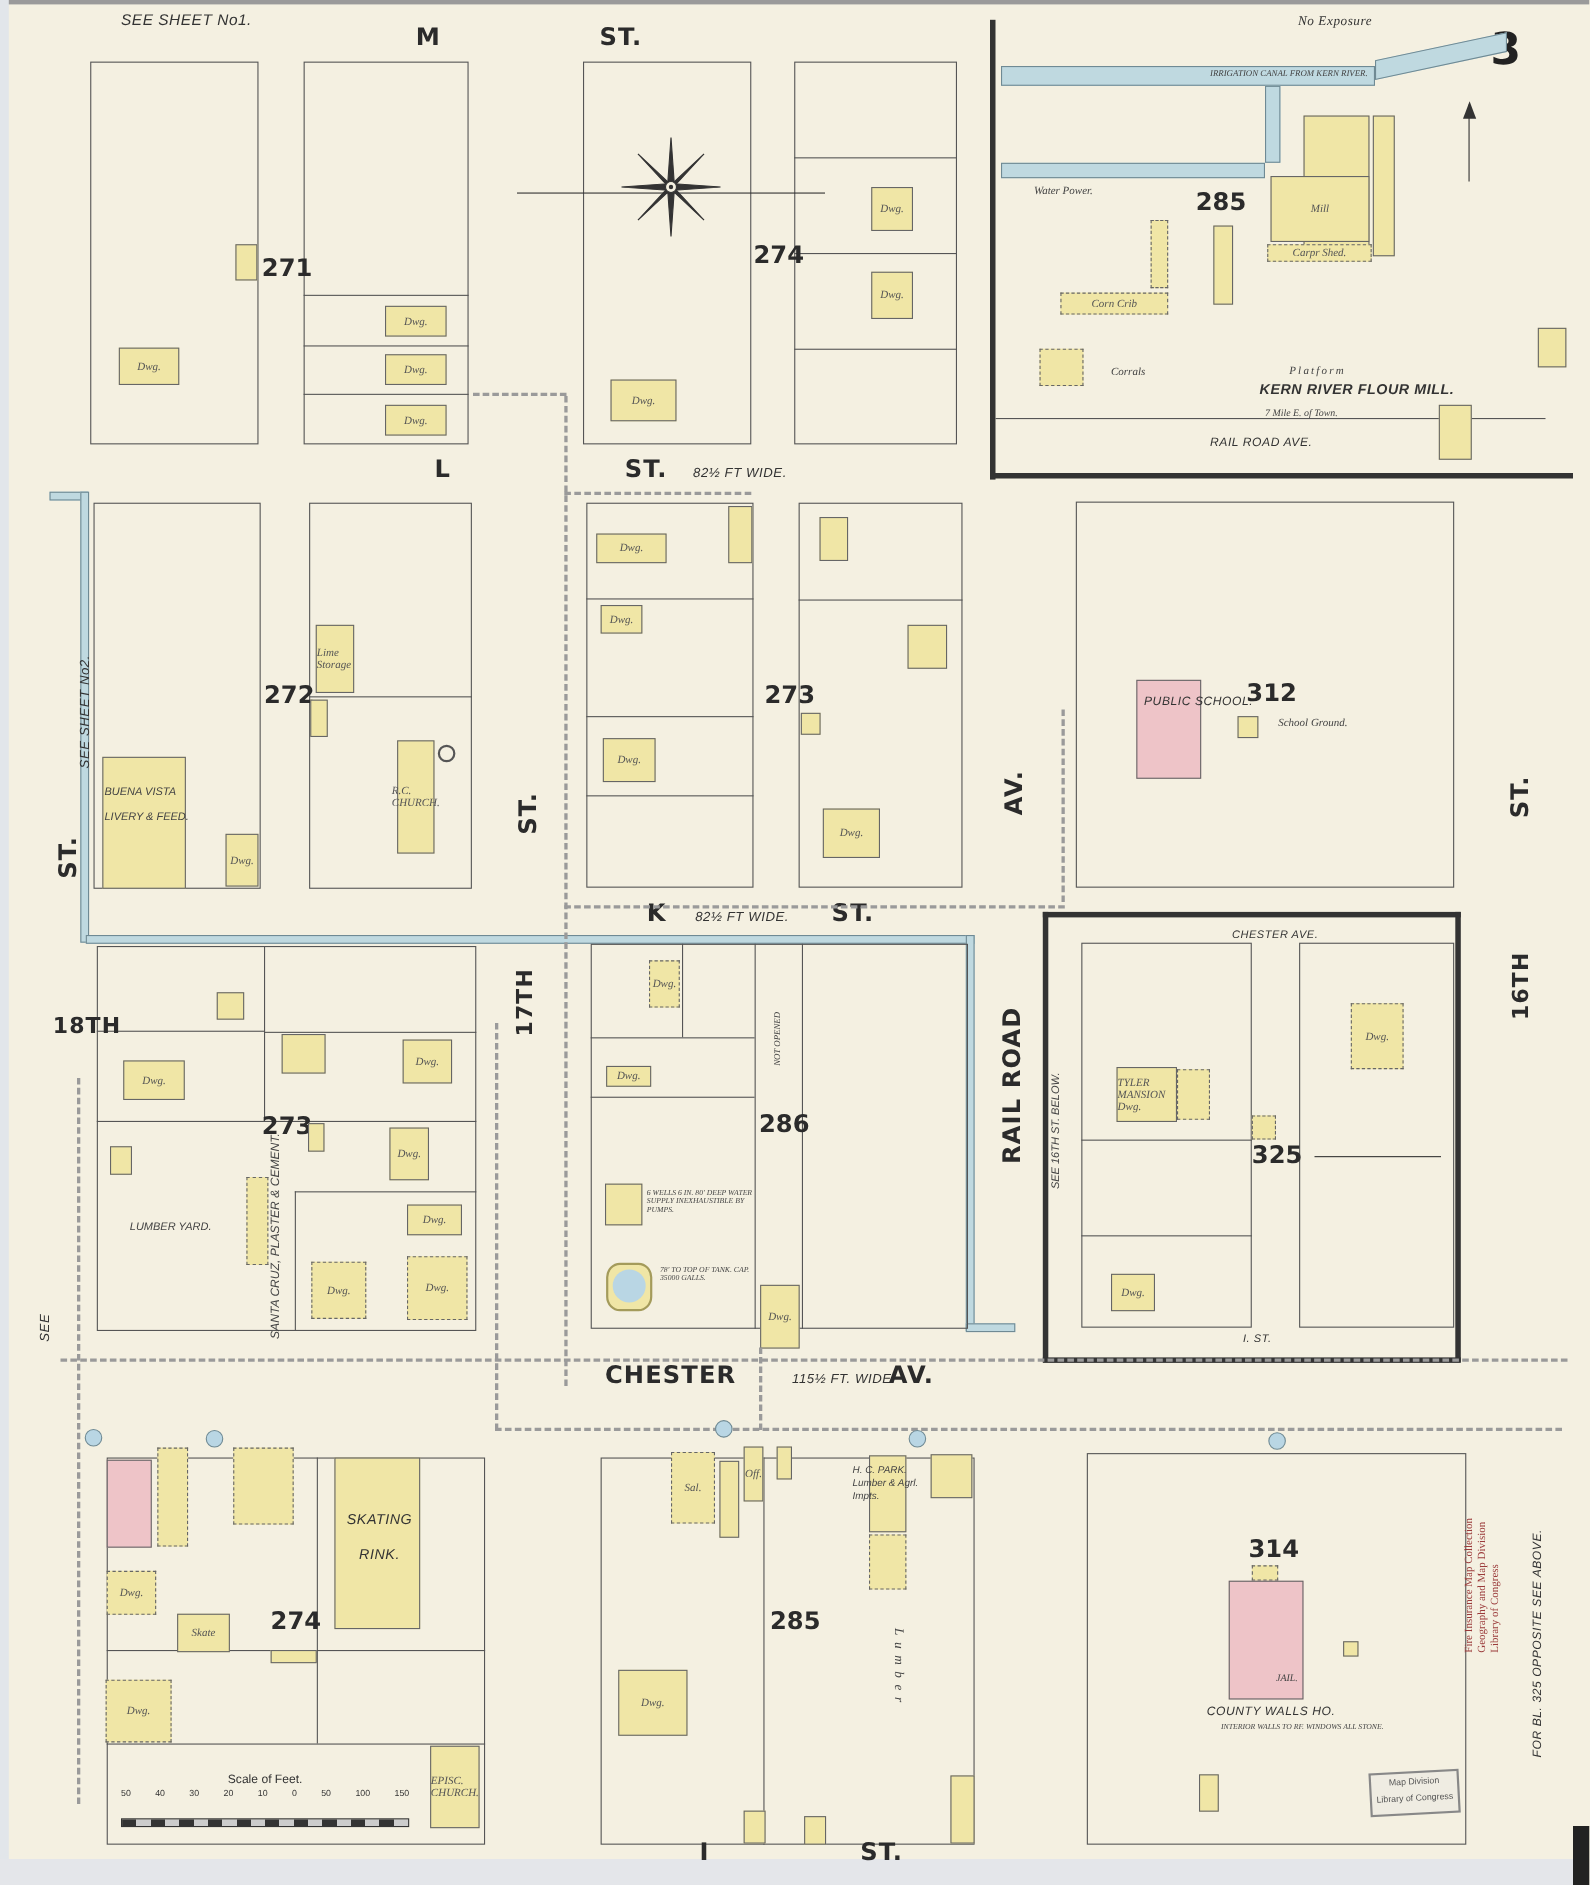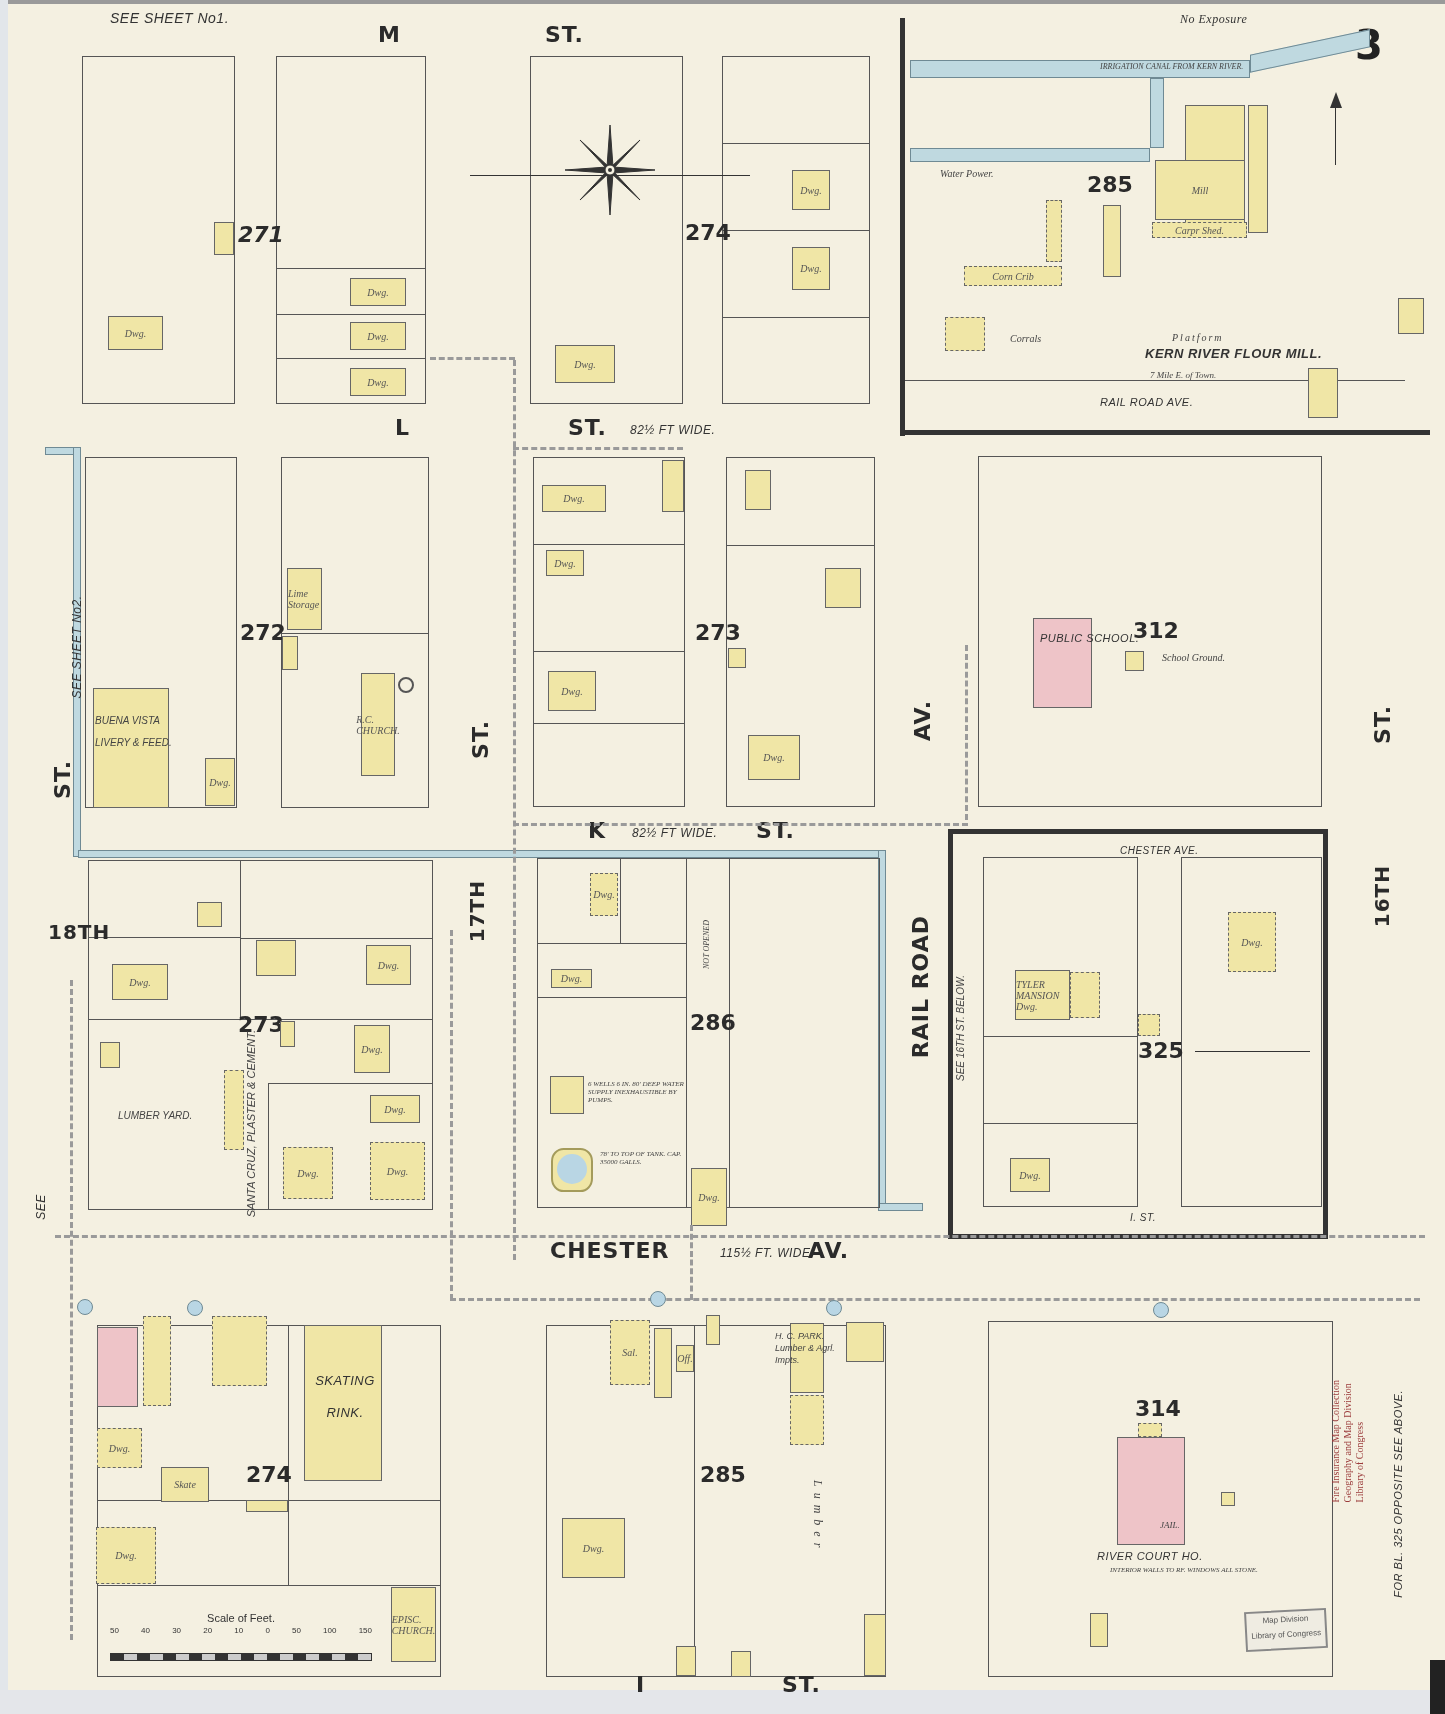--- a/index.html
+++ b/index.html
@@ -50,21 +50,21 @@
   <div class="caps" style="left:110px;top:10px;font-size:14px;">SEE SHEET No1.</div>
   <div class="caps" style="left:1180px;top:12px;font-family:'Liberation Serif',serif;">No Exposure</div>
   <div class="sheetnum">3</div>
 
   <div class="blk" style="left:82px;top:56px;width:153px;height:348px;"></div>
   <div class="blk" style="left:276px;top:56px;width:150px;height:348px;"></div>
   <div class="div" style="left:276px;top:268px;width:150px;height:1px;"></div>
   <div class="div" style="left:276px;top:314px;width:150px;height:1px;"></div>
   <div class="div" style="left:276px;top:358px;width:150px;height:1px;"></div>
   <div class="bld x" style="left:214px;top:222px;width:20px;height:33px;"></div>
-  <div class="blocknum" style="left:238px;top:222px;font-style:italic;">271</div>
+  <div class="blocknum" style="left:238px;top:232px;">271</div>
   <div class="bld" style="left:108px;top:316px;width:55px;height:34px;">Dwg.</div>
   <div class="bld" style="left:350px;top:278px;width:56px;height:28px;">Dwg.</div>
   <div class="bld" style="left:350px;top:322px;width:56px;height:28px;">Dwg.</div>
   <div class="bld" style="left:350px;top:368px;width:56px;height:28px;">Dwg.</div>
   <div class="street" style="left:378px;top:22px;">M</div>
   <div class="street" style="left:545px;top:22px;">ST.</div>
 
   <div class="blk" style="left:530px;top:56px;width:153px;height:348px;"></div>
   <div class="blk" style="left:722px;top:56px;width:148px;height:348px;"></div>
   <div class="div" style="left:722px;top:143px;width:148px;height:1px;"></div>
@@ -287,41 +287,41 @@
       <span>150</span>
     </div>
     <div class="bar"></div>
   </div>
   <div class="caps" style="left:28px;top:1200px;transform:rotate(-90deg);font-size:12px;">SEE</div>
 
   <div class="blk" style="left:546px;top:1325px;width:340px;height:352px;"></div>
   <div class="div" style="left:694px;top:1325px;width:1px;height:352px;"></div>
   <div class="bld dash" style="left:610px;top:1320px;width:40px;height:65px;">Sal.</div>
   <div class="bld" style="left:654px;top:1328px;width:18px;height:70px;"></div>
-  <div class="bld" style="left:676px;top:1345px;width:18px;height:27px;font-family:Liberation Serif, serif;">Off.</div>
+  <div class="bld" style="left:676px;top:1315px;width:18px;height:50px;font-family:Liberation Serif, serif;">Off.</div>
   <div class="bld" style="left:706px;top:1315px;width:14px;height:30px;"></div>
   <div class="bld" style="left:790px;top:1323px;width:34px;height:70px;"></div>
   <div class="note" style="left:775px;top:1330px;font-family:'Liberation Sans',sans-serif;font-size:9px;white-space:normal;width:70px;line-height:12px;">H. C. PARK. Lumber &amp; Agrl. Impts.</div>
   <div class="bld dash" style="left:790px;top:1395px;width:34px;height:50px;"></div>
   <div class="bld" style="left:846px;top:1322px;width:38px;height:40px;"></div>
   <div class="blocknum" style="left:700px;top:1462px;">285</div>
   <div class="bld" style="left:562px;top:1518px;width:63px;height:60px;">Dwg.</div>
   <div class="note" style="left:810px;top:1480px;writing-mode:vertical-rl;font-size:12px;letter-spacing:6px;">Lumber</div>
   <div class="bld x" style="left:676px;top:1646px;width:20px;height:30px;"></div>
   <div class="bld x" style="left:731px;top:1651px;width:20px;height:26px;"></div>
   <div class="bld" style="left:864px;top:1614px;width:22px;height:62px;"></div>
   <div class="street" style="left:636px;top:1672px;">I</div>
   <div class="street" style="left:782px;top:1672px;">ST.</div>
 
   <div class="blk" style="left:988px;top:1321px;width:345px;height:356px;"></div>
   <div class="blocknum" style="left:1135px;top:1396px;">314</div>
   <div class="bld dash" style="left:1138px;top:1423px;width:24px;height:14px;"></div>
   <div class="bld brick" style="left:1117px;top:1437px;width:68px;height:108px;"></div>
   <div class="note" style="left:1160px;top:1520px;font-size:9px;">JAIL.</div>
-  <div class="caps" style="left:1097px;top:1550px;font-size:11px;">RIVER COURT HO.</div>
+  <div class="caps" style="left:1097px;top:1550px;font-size:11px;">COUNTY WALLS HO.</div>
   <div class="note" style="left:1110px;top:1566px;font-size:7px;">INTERIOR WALLS TO RF. WINDOWS ALL STONE.</div>
   <div class="bld" style="left:1221px;top:1492px;width:14px;height:14px;"></div>
   <div class="bld" style="left:1090px;top:1613px;width:18px;height:34px;"></div>
 
   <div class="stamp-red">
     <div>Fire Insurance Map Collection</div>
     <div>Geography and Map Division</div>
     <div>Library of Congress</div>
   </div>
   <div class="caps" style="left:1392px;top:1390px;writing-mode:vertical-rl;transform:rotate(180deg);font-size:11px;">FOR BL. 325 OPPOSITE SEE ABOVE.</div>

